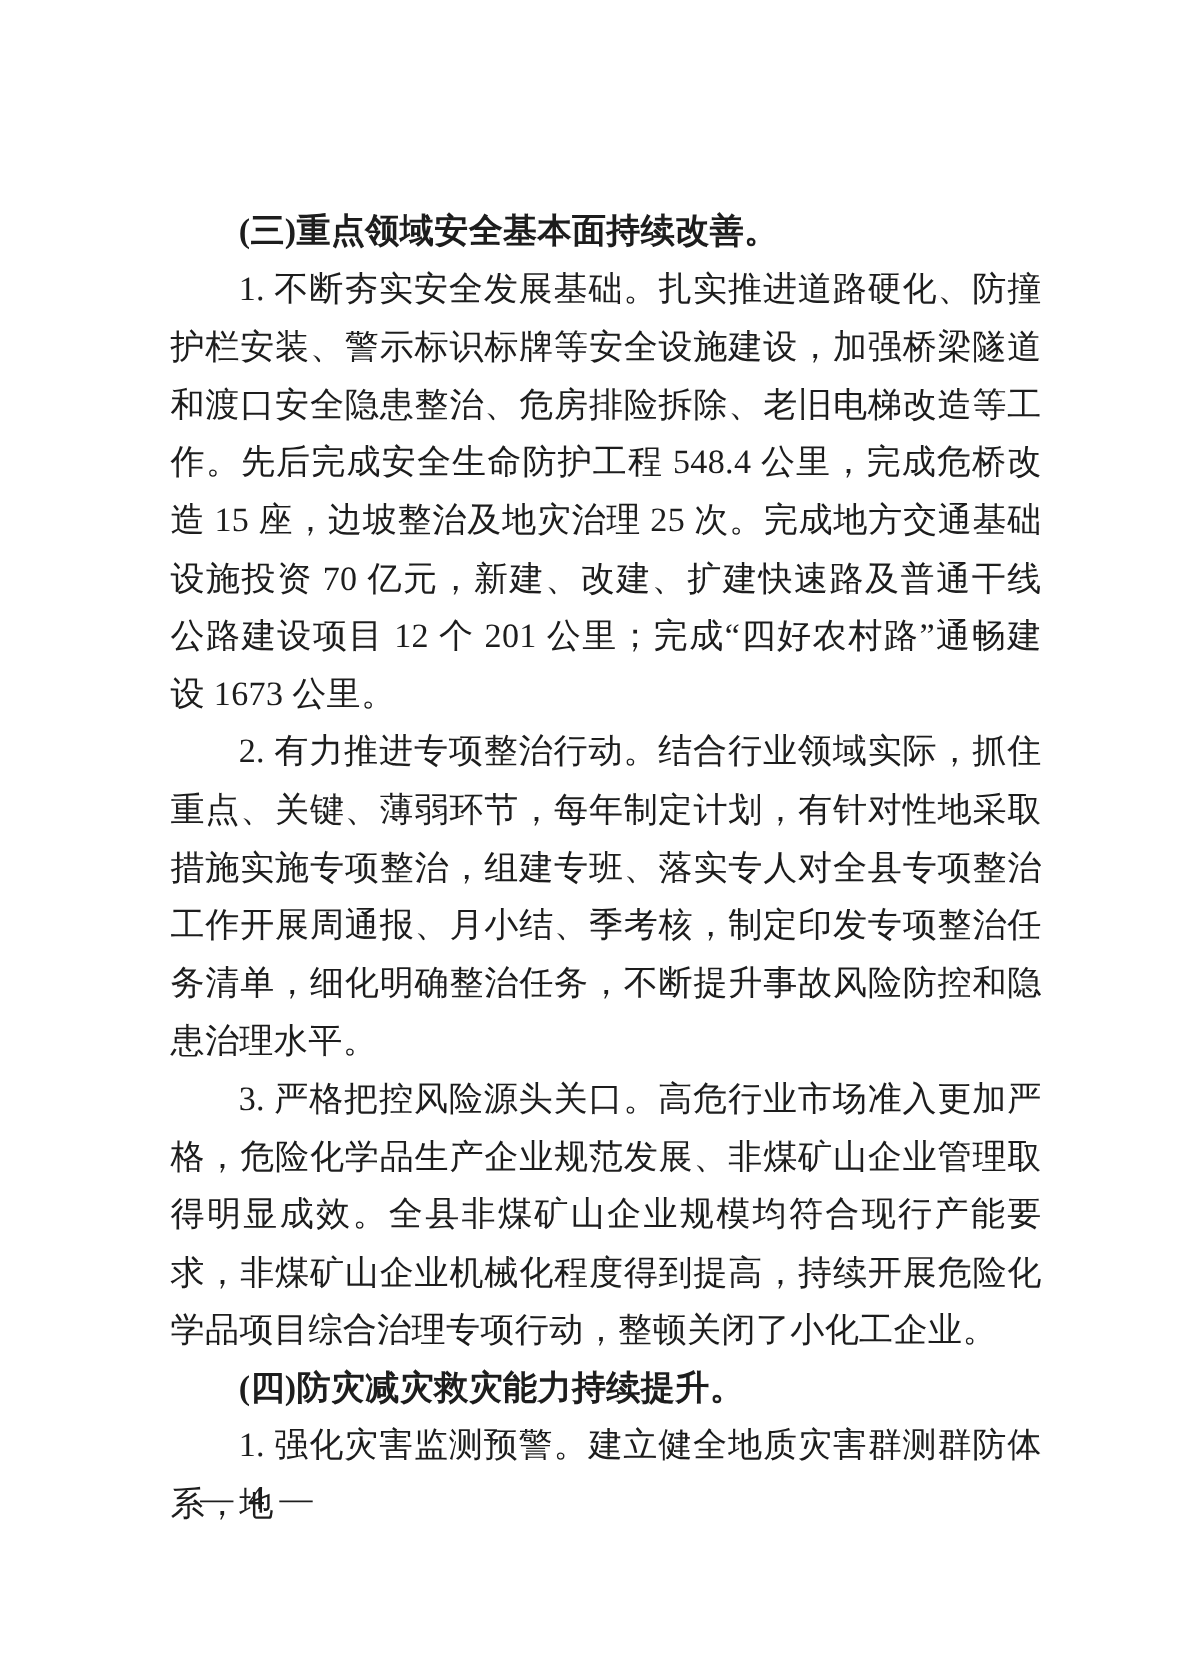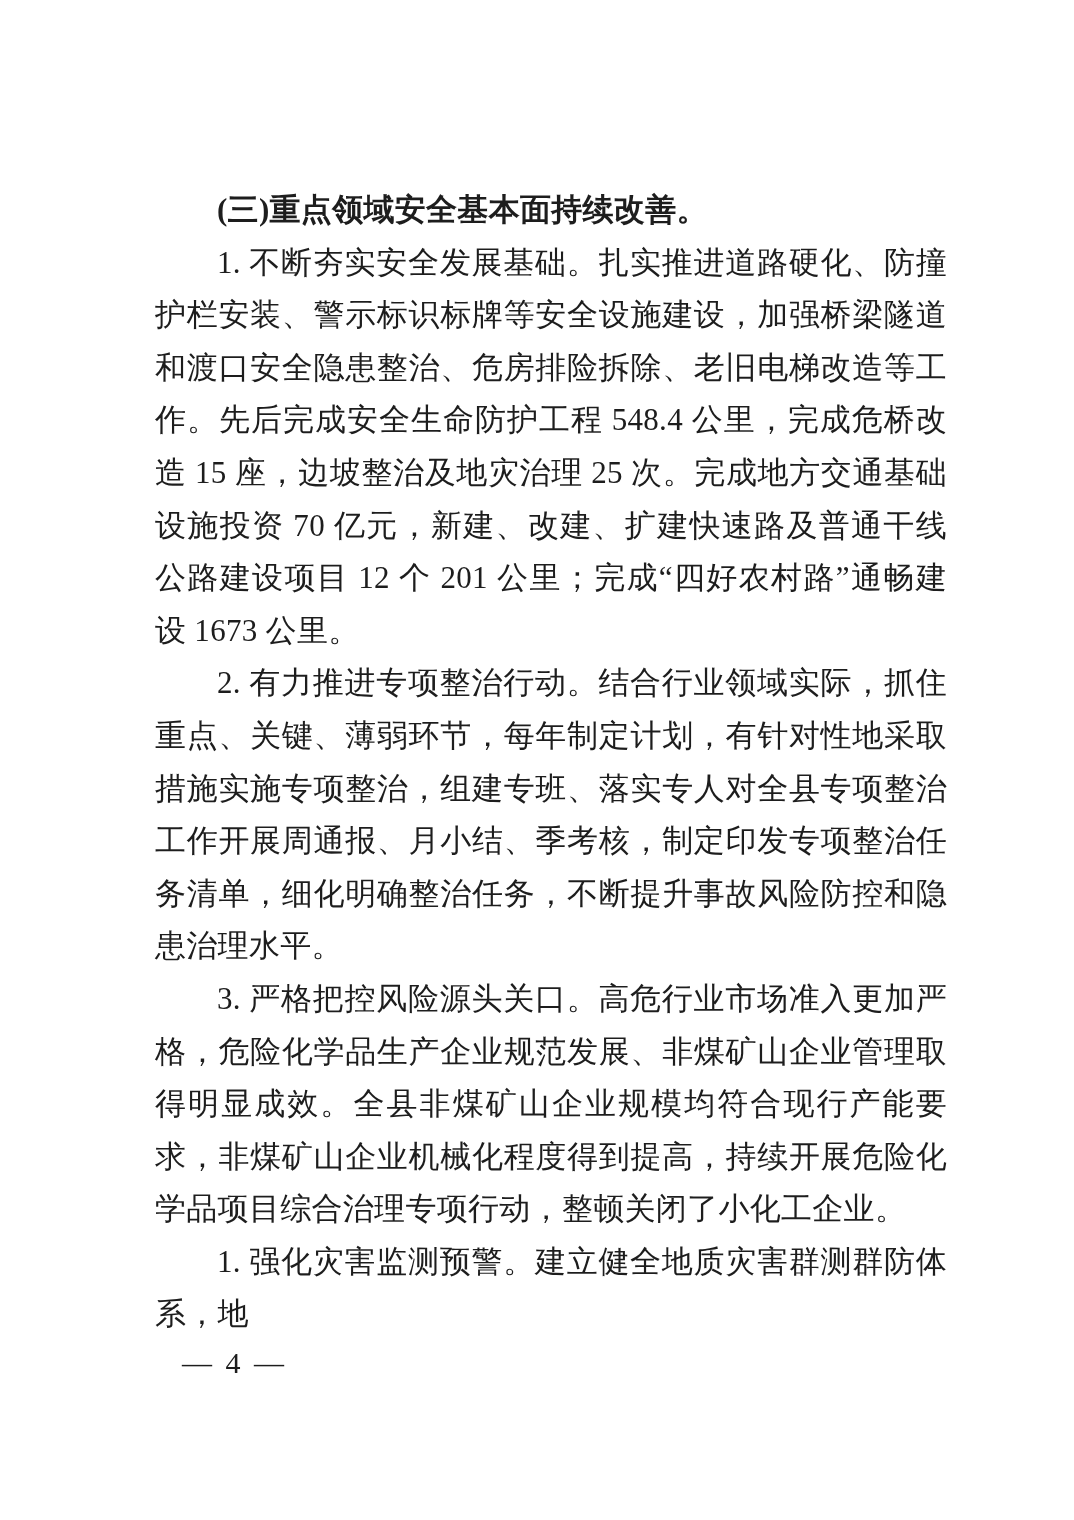--- a/index.html
+++ b/index.html
@@ -49,16 +49,17 @@
 </style>
 </head>
 <body>
 
 <div class="page">
   <main class="content">
     <p class="block heading">(三)重点领域安全基本面持续改善。</p>
     <p class="block para">1. 不断夯实安全发展基础。扎实推进道路硬化、防撞护栏安装、警示标识标牌等安全设施建设，加强桥梁隧道和渡口安全隐患整治、危房排险拆除、老旧电梯改造等工作。先后完成安全生命防护工程 548.4 公里，完成危桥改造 15 座，边坡整治及地灾治理 25 次。完成地方交通基础设施投资 70 亿元，新建、改建、扩建快速路及普通干线公路建设项目 12 个 201 公里；完成“四好农村路”通畅建设 1673 公里。</p>
     <p class="block para">2. 有力推进专项整治行动。结合行业领域实际，抓住重点、关键、薄弱环节，每年制定计划，有针对性地采取措施实施专项整治，组建专班、落实专人对全县专项整治工作开展周通报、月小结、季考核，制定印发专项整治任务清单，细化明确整治任务，不断提升事故风险防控和隐患治理水平。</p>
     <p class="block para">3. 严格把控风险源头关口。高危行业市场准入更加严格，危险化学品生产企业规范发展、非煤矿山企业管理取得明显成效。全县非煤矿山企业规模均符合现行产能要求，非煤矿山企业机械化程度得到提高，持续开展危险化学品项目综合治理专项行动，整顿关闭了小化工企业。</p>
+    <p class="block heading">(四)防灾减灾救灾能力持续提升。</p>
     <p class="block para">1. 强化灾害监测预警。建立健全地质灾害群测群防体系，地</p>
   </main>
   <footer class="page-number">— 4 —</footer>
 </div>
 
 </body></html>

